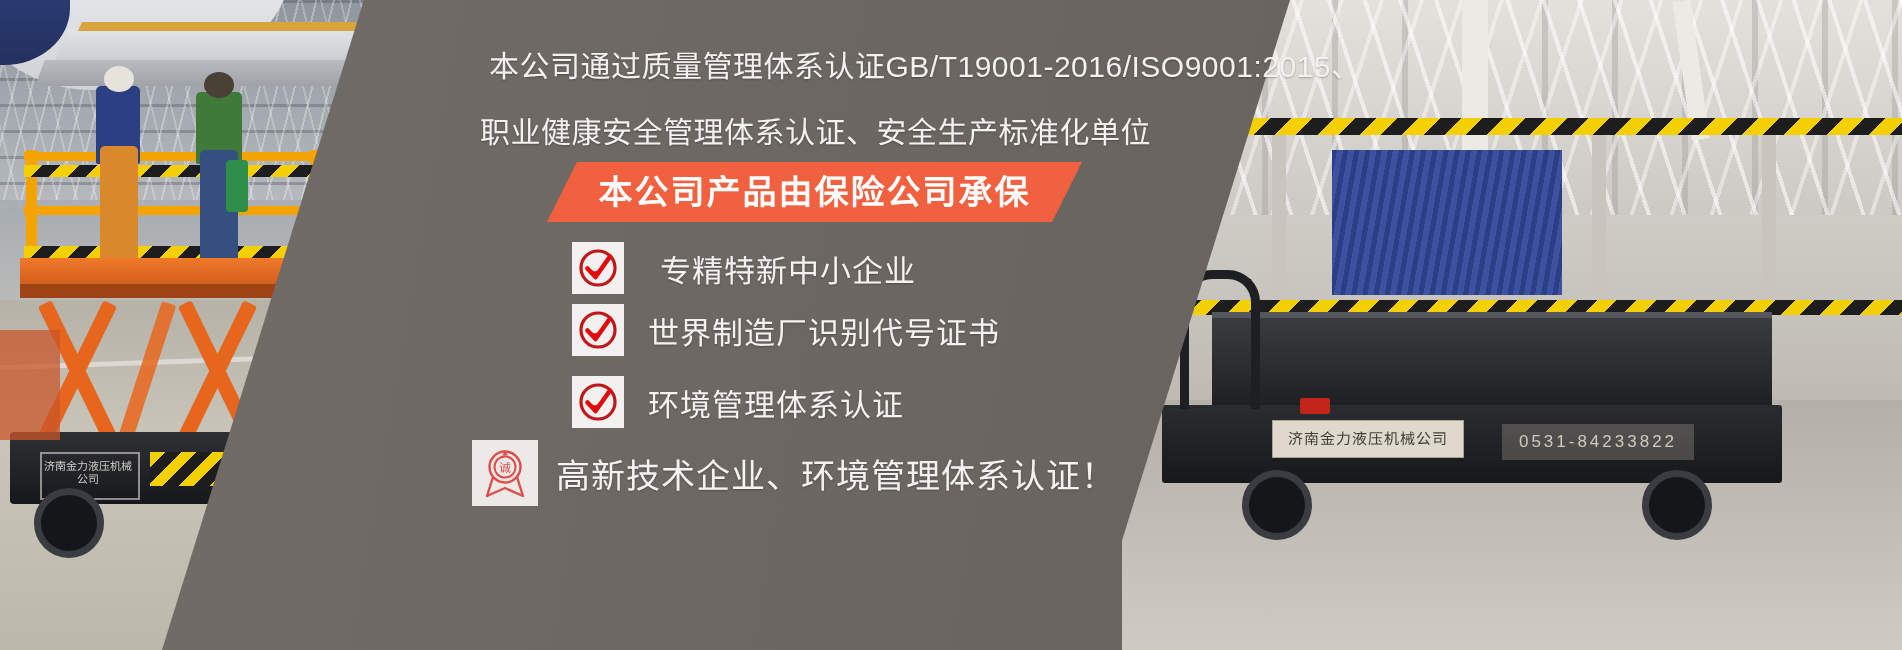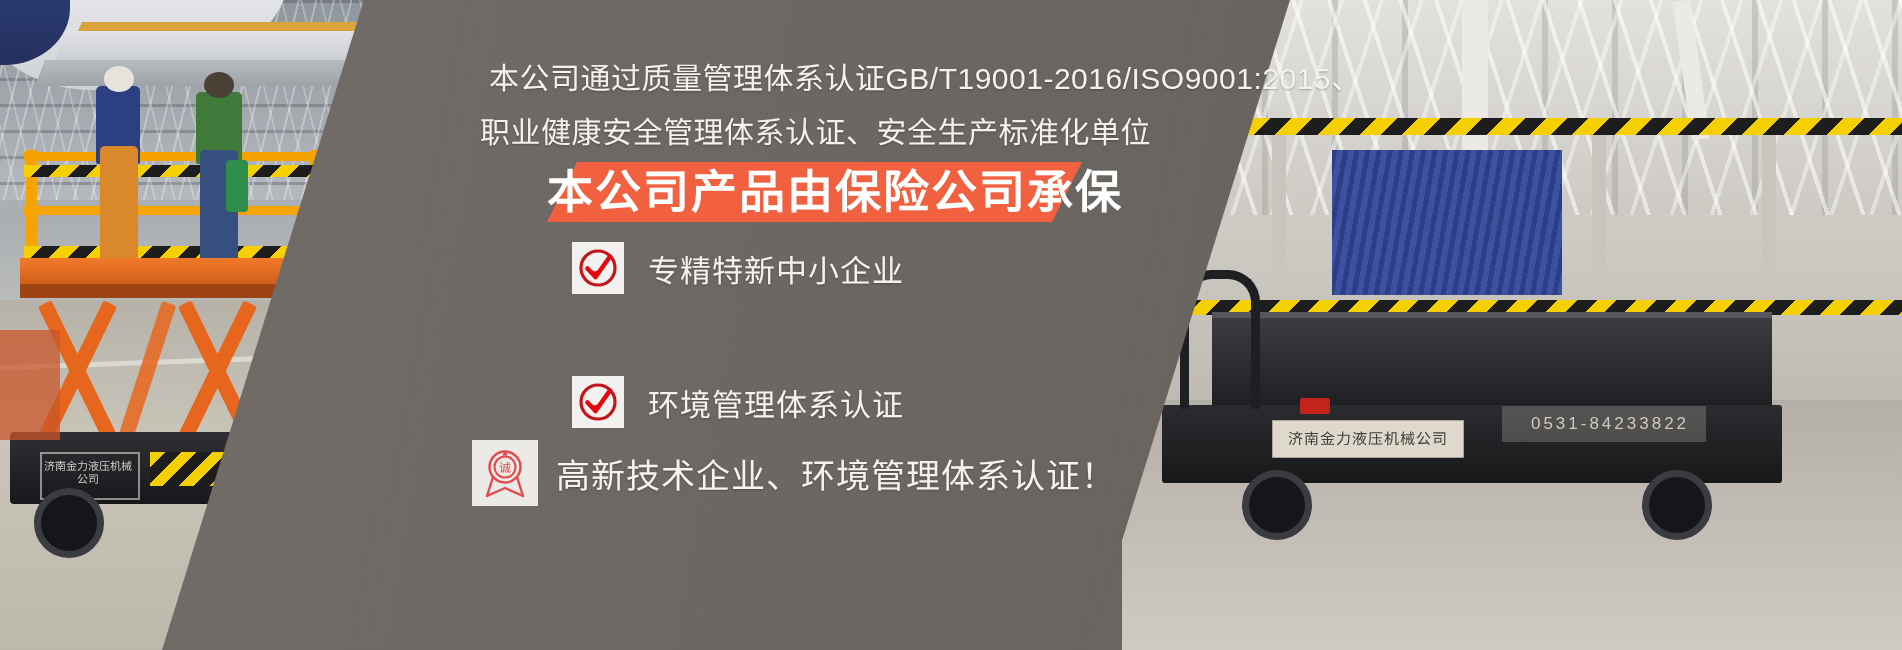--- a/index.html
+++ b/index.html
@@ -69,58 +69,58 @@
   .r-stripe-top{position:absolute;left:0;top:118px;width:780px;height:17px;
     background:repeating-linear-gradient(135deg,#f5d000 0 15px,#1d1d1d 15px 30px);}
   .r-stripe-mid{position:absolute;left:0;top:300px;width:780px;height:15px;
     background:repeating-linear-gradient(135deg,#f5d000 0 14px,#1d1d1d 14px 28px);}
   .r-blue{position:absolute;left:210px;top:150px;width:230px;height:145px;
     background:repeating-linear-gradient(100deg,#2b3f86 0 5px,#3c52a0 5px 11px);}
   .r-deck{position:absolute;left:90px;top:318px;width:560px;height:92px;background:linear-gradient(#3b3c40,#1d1e21);}
   .r-deck-top{position:absolute;left:90px;top:312px;width:560px;height:12px;background:#55575c;}
   .r-cart{position:absolute;left:40px;top:405px;width:620px;height:78px;background:linear-gradient(#2b2c30,#171819);border-radius:3px;}
   .r-plate{position:absolute;left:150px;top:420px;width:190px;height:36px;background:#ded9cc;border:1px solid #a9a396;}
-  .r-plate2{position:absolute;left:380px;top:406px;width:192px;height:36px;background:rgba(210,205,192,.25);padding-left:12px;}
+  .r-plate2{position:absolute;left:380px;top:424px;width:192px;height:36px;background:rgba(210,205,192,.25);}
   .r-plate-txt{font-size:15px;color:#43403a;letter-spacing:1px;line-height:36px;text-align:center;}
   .r-plate2-txt{font-size:17px;color:#cfcabe;letter-spacing:3px;line-height:36px;text-align:center;}
   .r-pole{position:absolute;background:#c9c5bc;}
   .r-red{position:absolute;width:30px;height:16px;background:#c2241c;border-radius:2px;}
   .r-handle{position:absolute;left:58px;top:270px;width:62px;height:130px;border:9px solid #1e1f22;border-radius:32px 32px 0 0;border-bottom:none;}
 
   
   .panel{position:absolute;left:0;top:0;width:1902px;height:650px;
     background:#6a6560;
     -webkit-clip-path:polygon(364px 0, 1290px 0, 1088px 650px, 162px 650px);
     clip-path:polygon(364px 0, 1290px 0, 1088px 650px, 162px 650px);}
   .panel-sheen{position:absolute;left:0;top:0;width:1902px;height:650px;
     background:linear-gradient(100deg, rgba(255,255,255,.05), rgba(0,0,0,.06));
     -webkit-clip-path:polygon(364px 0, 1290px 0, 1088px 650px, 162px 650px);
     clip-path:polygon(364px 0, 1290px 0, 1088px 650px, 162px 650px);}
 
   .content{position:absolute;left:0;top:0;width:1902px;height:650px;}
 
   .head-line{position:absolute;color:#f3f2f0;font-size:30px;letter-spacing:.5px;white-space:nowrap;
     text-shadow:0 1px 2px rgba(0,0,0,.28);}
-  .head-1{left:489px;top:54px;}
+  .head-1{left:489px;top:42px;}
   .head-2{left:480px;top:108px;}
 
   
   .ribbon{position:absolute;left:547px;top:162px;width:535px;height:60px;
     background:#f1603f;
     -webkit-clip-path:polygon(30px 0, 535px 0, 505px 60px, 0 60px);
     clip-path:polygon(30px 0, 535px 0, 505px 60px, 0 60px);
     box-shadow:0 2px 5px rgba(0,0,0,.18);}
   .ribbon-text{position:absolute;left:547px;top:162px;width:535px;height:60px;line-height:60px;
-    text-align:center;color:#ffffff;font-size:46px;font-weight:bold;letter-spacing:2px;white-space:nowrap;}
+    text-align:center;color:#ffffff;font-size:34px;font-weight:bold;letter-spacing:2px;white-space:nowrap;}
 
   .check-row{position:absolute;display:flex;align-items:center;}
   .chk-box{width:52px;height:52px;background:#f2f1ef;display:flex;align-items:center;justify-content:center;flex:0 0 auto;}
   .chk-txt{margin-left:24px;color:#f4f3f1;font-size:31px;letter-spacing:1px;white-space:nowrap;
     text-shadow:0 1px 2px rgba(0,0,0,.25);}
-  .row-1{left:572px;top:242px;}
+  .row-1{left:572px;top:242px;gap:12px;}
   .row-2{left:572px;top:304px;}
   .row-3{left:572px;top:376px;}
 
   .medal-row{position:absolute;left:472px;top:440px;display:flex;align-items:center;}
   .medal-box{width:66px;height:66px;background:#eceae6;display:flex;align-items:center;justify-content:center;flex:0 0 auto;}
   .medal-txt{margin-left:18px;color:#f4f3f1;font-size:34px;letter-spacing:1px;white-space:nowrap;
     text-shadow:0 1px 2px rgba(0,0,0,.25);}
 </style>
 </head>
 <body>
@@ -220,20 +220,30 @@
       <div class="chk-box">
         <svg width="44" height="44" viewBox="0 0 44 44" aria-hidden="true">
           <circle cx="22" cy="22" r="17" fill="none" stroke="#c2161b" stroke-width="3.2"></circle>
           <path d="M11.5 22.5 L19.5 31 L34 10.5 L27.5 22.5 L18.5 25.5 Z" fill="#e3090c"></path>
           <path d="M11.5 22.5 L19.5 31 L34 10.5" fill="none" stroke="#e3090c" stroke-width="4.5" stroke-linecap="round" stroke-linejoin="round"></path>
         </svg>
       </div>
       <div class="chk-txt">专精特新中小企业</div>
     </div>
 
+    <div class="check-row row-2">
+      <div class="chk-box">
+        <svg width="44" height="44" viewBox="0 0 44 44" aria-hidden="true">
+          <circle cx="22" cy="22" r="17" fill="none" stroke="#c2161b" stroke-width="3.2"></circle>
+          <path d="M11.5 22.5 L19.5 31 L34 10.5 L27.5 22.5 L18.5 25.5 Z" fill="#e3090c"></path>
+          <path d="M11.5 22.5 L19.5 31 L34 10.5" fill="none" stroke="#e3090c" stroke-width="4.5" stroke-linecap="round" stroke-linejoin="round"></path>
+        </svg>
+      </div>
+      <div class="chk-txt">世界制造厂识别代号证书</div>
+    </div>
 
     <div class="check-row row-3">
       <div class="chk-box">
         <svg width="44" height="44" viewBox="0 0 44 44" aria-hidden="true">
           <circle cx="22" cy="22" r="17" fill="none" stroke="#c2161b" stroke-width="3.2"></circle>
           <path d="M11.5 22.5 L19.5 31 L34 10.5 L27.5 22.5 L18.5 25.5 Z" fill="#e3090c"></path>
           <path d="M11.5 22.5 L19.5 31 L34 10.5" fill="none" stroke="#e3090c" stroke-width="4.5" stroke-linecap="round" stroke-linejoin="round"></path>
         </svg>
       </div>
       <div class="chk-txt">环境管理体系认证</div>

